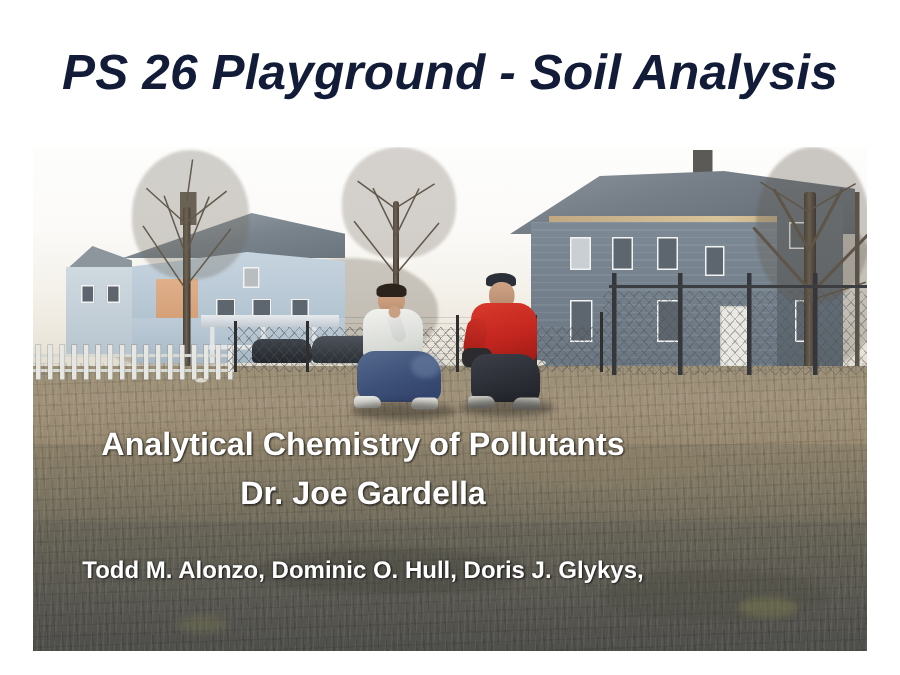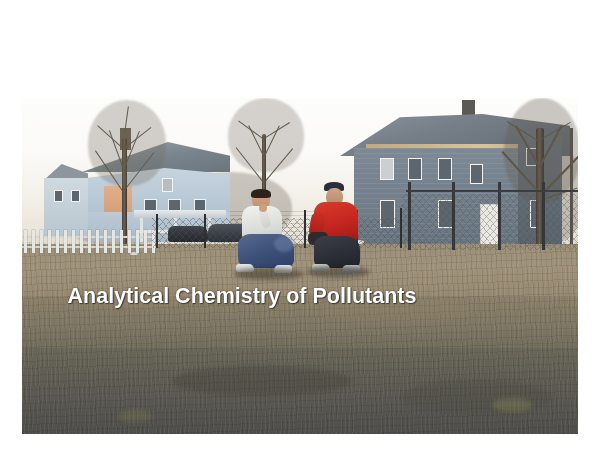--- a/index.html
+++ b/index.html
@@ -172,20 +172,21 @@
   #ov-course  { top: 186px; font-size: 21.5px; }
   #ov-speaker { top: 219px; font-size: 21.5px; }
   #ov-auth1   { top: 274px; font-size: 16px; }
   #ov-auth2   { top: 296px; font-size: 16px; }
 </style>
 </head>
 <body>
 
 <div id="slide">
 
+  <div id="slide-title">PS 26 Playground - Soil Analysis</div>
 
   <div id="photo">
 
     <div class="sky"></div>
 
     <div class="treemass" style="left:40px; top:86px; width:110px; height:62px; background:rgba(118,110,94,.40);"></div>
     <div class="treemass" style="left:150px; top:74px; width:120px; height:70px; background:rgba(112,104,90,.34);"></div>
     <div class="treemass" style="left:455px; top:40px; width:110px; height:110px; background:rgba(104,96,84,.34);"></div>
 
     <div class="house" style="left:60px; top:38px; width:148px; height:114px;">
@@ -418,15 +419,17 @@
       <div class="pp" style="left:10px; top:82px; width:18px; height:8px; border-radius:4px 7px 4px 4px;
                   background:linear-gradient(180deg,#cfcfc9,#8d8d88);"></div>
       <div class="pp" style="left:40px; top:83px; width:18px; height:8px; border-radius:7px 4px 4px 4px;
                   background:linear-gradient(180deg,#c8c8c2,#868682);"></div>
     </div>
 
     <div class="patch" style="left:212px; top:170px; width:70px; height:12px; background:rgba(30,28,24,.42);"></div>
     <div class="patch" style="left:284px; top:168px; width:64px; height:12px; background:rgba(30,28,24,.40);"></div>
 
     <div class="ov" id="ov-course">Analytical Chemistry of Pollutants</div>
+    <div class="ov" id="ov-speaker">Dr. Joe Gardella</div>
+    <div class="ov" id="ov-auth1">Todd M. Alonzo, Dominic O. Hull, Doris J. Glykys,</div>
 
   </div>
 </div>
 
 </body></html>

